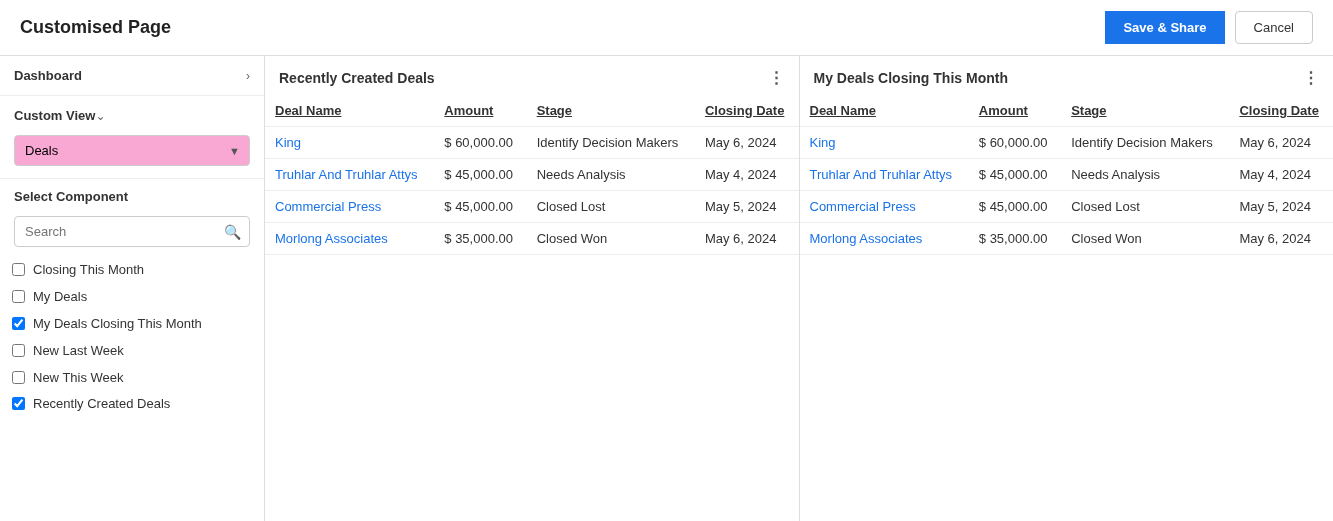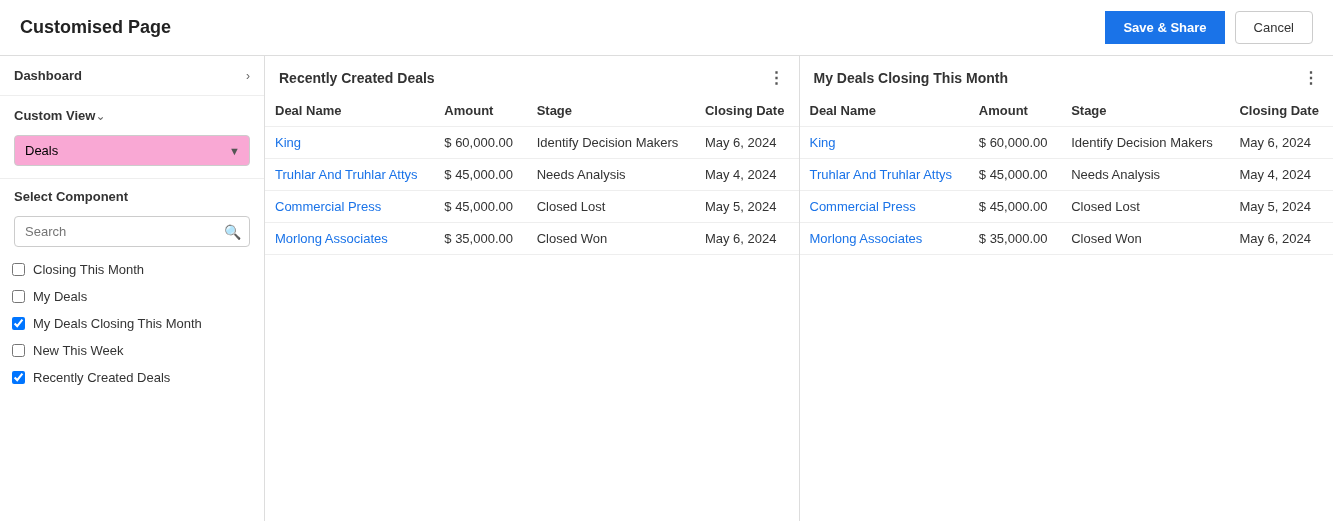--- a/index.html
+++ b/index.html
@@ -208,20 +208,21 @@
       min-width: 400px;
     }
     thead th {
       padding: 8px 10px;
       text-align: left;
       font-weight: bold;
       color: #333;
       border-bottom: 1px solid #eee;
       white-space: nowrap;
       background: #fff;
+      text-decoration: underline;
     }
     tbody td {
       padding: 8px 10px;
       border-bottom: 1px solid #eee;
       vertical-align: top;
     }
     .deal-link {
       color: #1a73e8;
       cursor: pointer;
       text-decoration: none;
@@ -286,20 +287,24 @@
         </div>
         <div class="checkbox-item">
           <input type="checkbox" id="c2" style="">
           <label for="c2">My Deals</label>
         </div>
         <div class="checkbox-item">
           <input type="checkbox" id="c3" checked="" style="">
           <label for="c3">My Deals Closing This Month</label>
         </div>
         <div class="checkbox-item">
+          <input type="checkbox" id="c4" style="">
+          <label for="c4">New Last Week</label>
+        </div>
+        <div class="checkbox-item">
           <input type="checkbox" id="c5" style="">
           <label for="c5">New This Week</label>
         </div>
         <div class="checkbox-item">
           <input type="checkbox" id="c6" checked="" style="">
           <label for="c6">Recently Created Deals</label>
         </div>
       </div>
     </div>
   </div>

